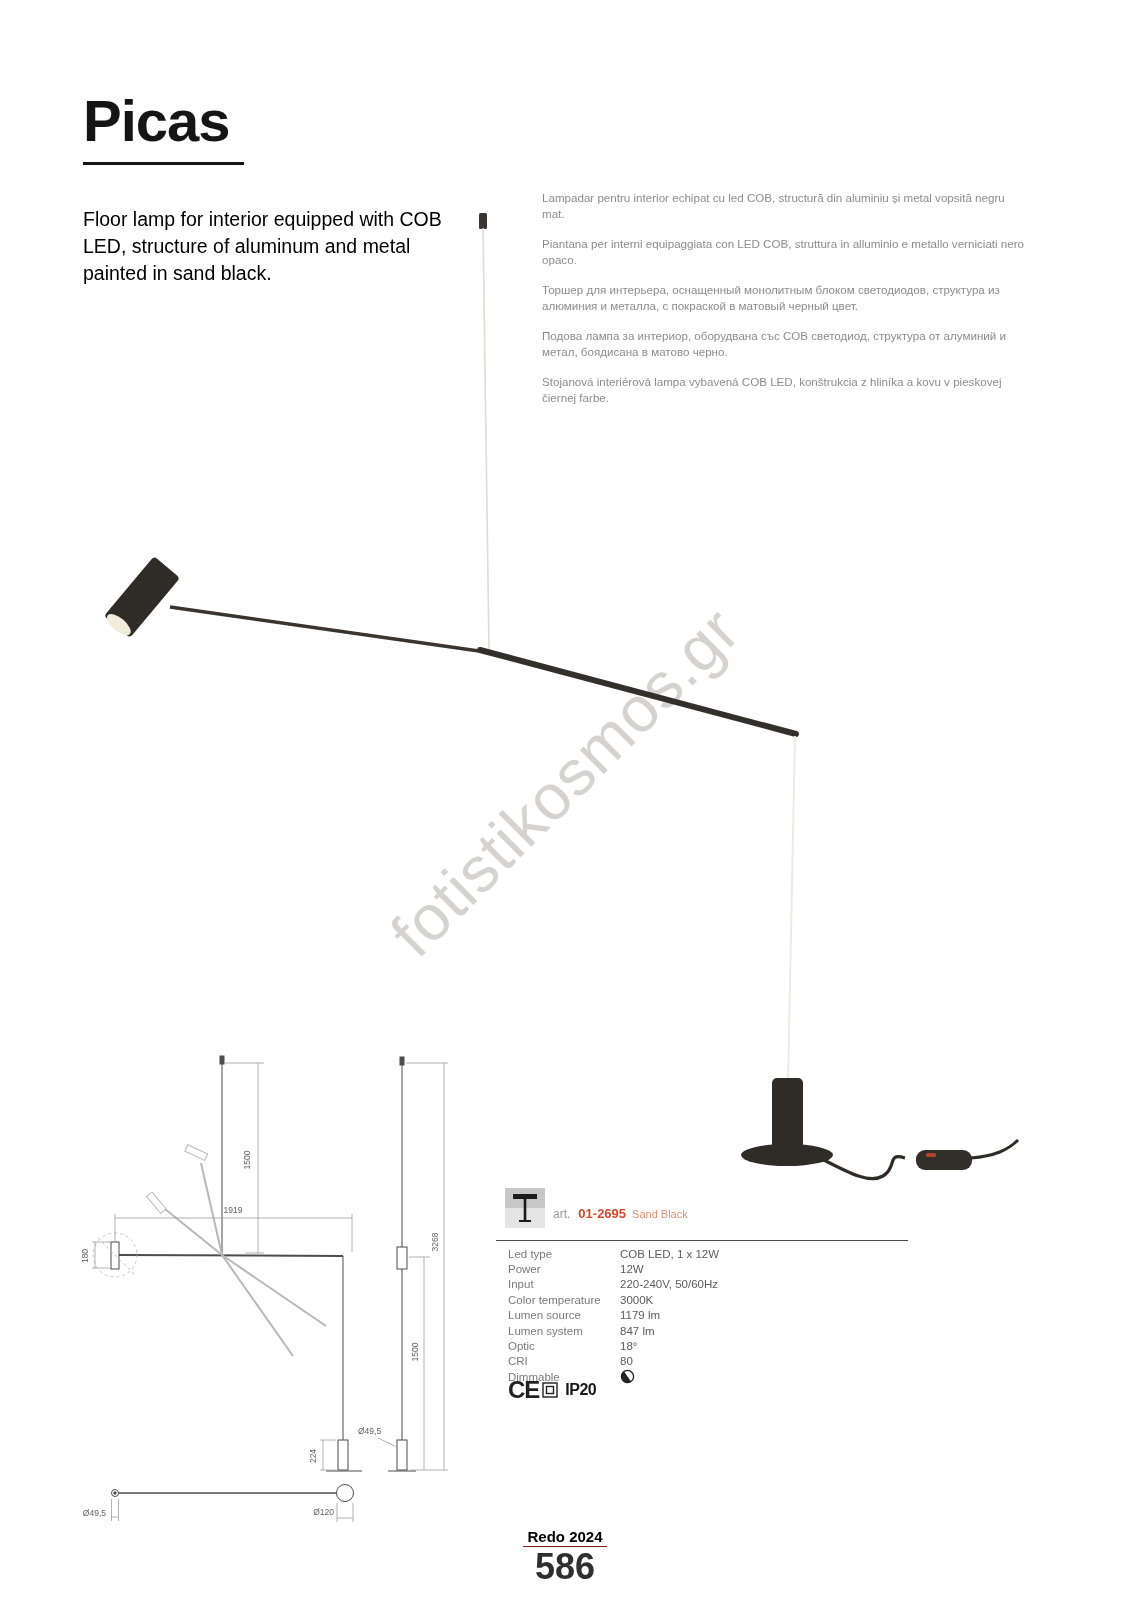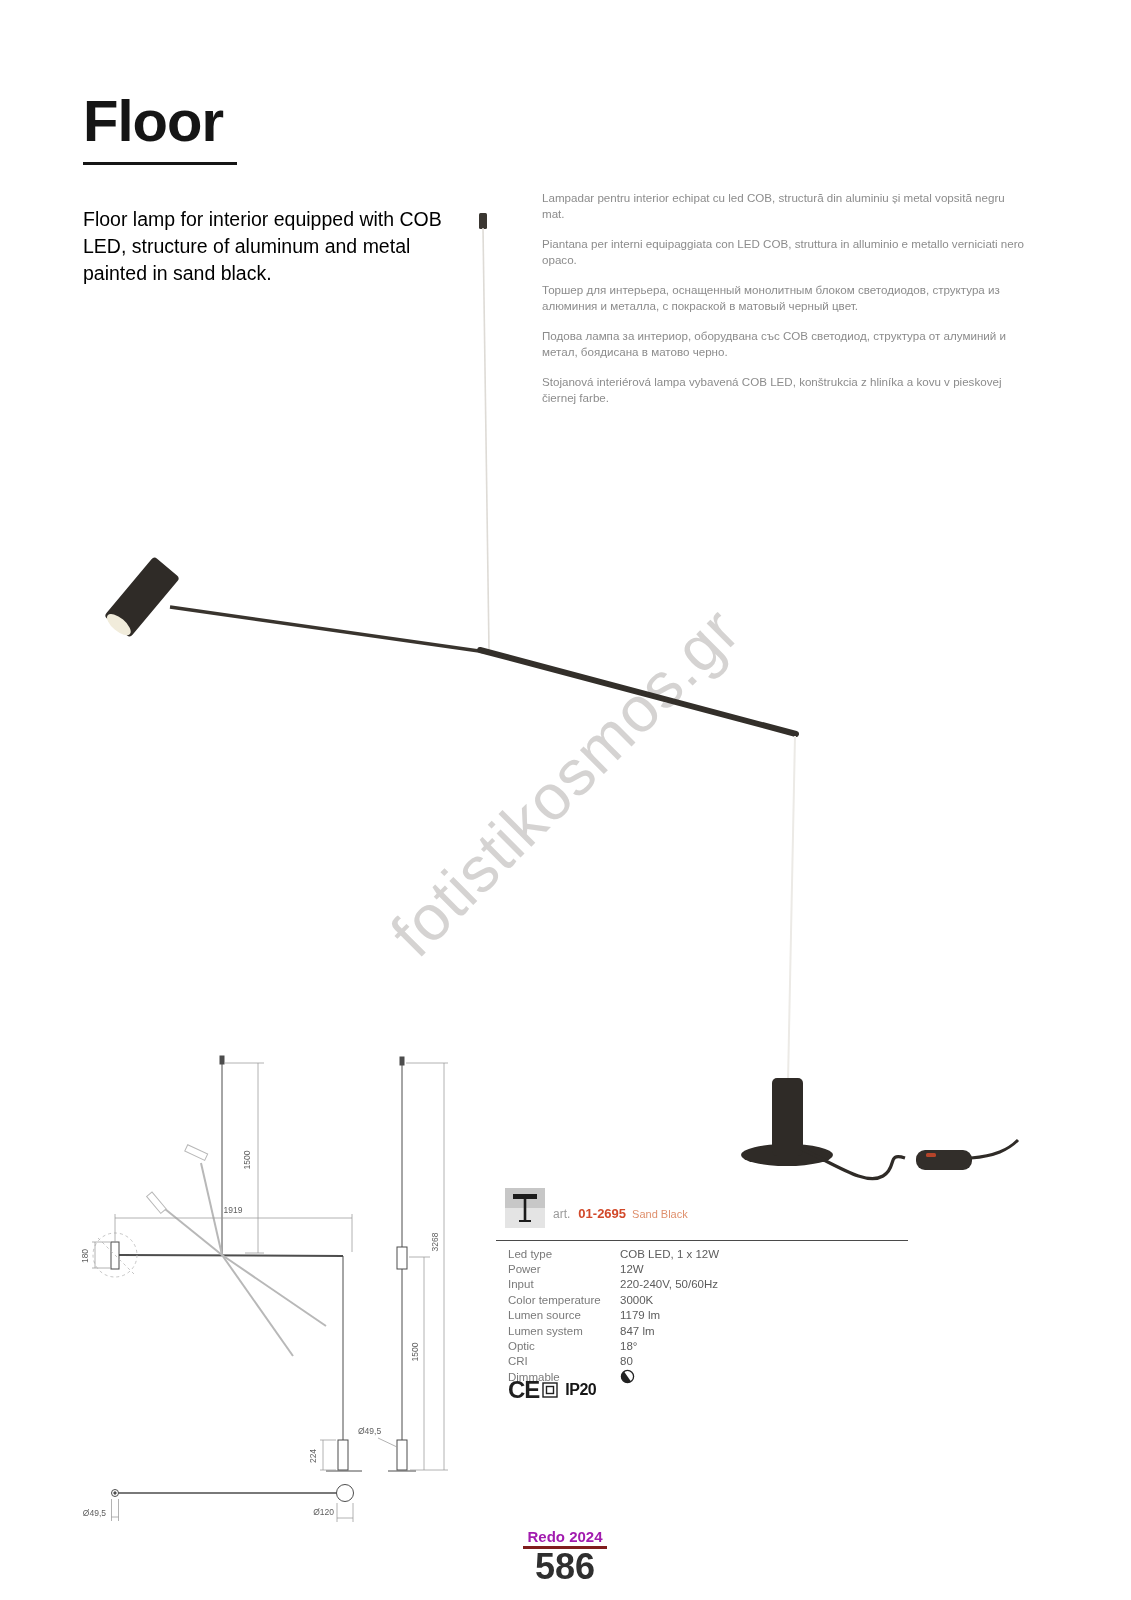--- a/index.html
+++ b/index.html
@@ -36,21 +36,21 @@
   .spec-row{display:flex;align-items:center;height:15.4px;padding-left:12px;font-size:11.5px;}
   .spec-label{width:112px;color:#7a7a7a;flex:none;}
   .spec-value{color:#5c5c5c;}
 
   #certs{left:508px;top:1378px;display:flex;align-items:center;height:24px;}
   #ce-mark{font-size:24px;font-weight:700;color:#1f1f1f;letter-spacing:-1px;}
   #ip-rating{font-size:16px;font-weight:800;color:#161616;letter-spacing:-0.5px;margin-left:4px;}
 
   
   #footer-brand{left:445px;top:1528px;width:240px;text-align:center;}
-  #footer-brand span{font-size:15px;font-weight:600;color:#a21caf;border-bottom:3px solid #7f1d1d;
+  #footer-brand span{font-size:15px;font-weight:600;color:#000000;border-bottom:1px solid #7f1d1d;
                      padding:0 4px 1px 4px;}
   #page-number{left:445px;top:1546px;width:240px;text-align:center;font-size:36px;font-weight:600;color:#2f2f2f;}
 
   .dim-text{font-size:8.5px;fill:#5f5f5f;font-family:"Liberation Sans",sans-serif;}
 </style>
 </head>
 <body>
 
 <div id="page">
 
@@ -148,21 +148,21 @@
     <text class="dim-text" x="233" y="1213" text-anchor="middle">1919</text>
     <text class="dim-text" x="88" y="1256" text-anchor="middle" transform="rotate(-90 88 1256)">180</text>
     <text class="dim-text" x="316" y="1456" text-anchor="middle" transform="rotate(-90 316 1456)">224</text>
     <text class="dim-text" x="438" y="1242" text-anchor="middle" transform="rotate(-90 438 1242)">3268</text>
     <text class="dim-text" x="418" y="1352" text-anchor="middle" transform="rotate(-90 418 1352)">1500</text>
     <text class="dim-text" x="358" y="1434" text-anchor="start">Ø49,5</text>
     <text class="dim-text" x="106" y="1516" text-anchor="end">Ø49,5</text>
     <text class="dim-text" x="334" y="1515" text-anchor="end">Ø120</text>
   </svg>
 
-  <h1 class="abs" id="title">Floor</h1>
+  <h1 class="abs" id="title">Picas</h1>
 
   <p class="abs" id="desc-en">Floor lamp for interior equipped with COB LED, structure of aluminum and metal painted in sand black.</p>
 
   <div class="abs" id="desc-col">
       <p>Lampadar pentru interior echipat cu led COB, structură din aluminiu și metal vopsită negru mat.</p>
       <p>Piantana per interni equipaggiata con LED COB, struttura in alluminio e metallo verniciati nero opaco.</p>
       <p>Торшер для интерьера, оснащенный  монолитным блоком светодиодов, структура из алюминия и металла, с покраской в матовый черный цвет.</p>
       <p>Подова лампа за интериор, оборудвана със COB светодиод, структура от алуминий и метал, боядисана в матово черно.</p>
       <p>Stojanová interiérová lampa vybavená COB LED, konštrukcia z hliníka a kovu v pieskovej čiernej farbe.</p>
     </div>

